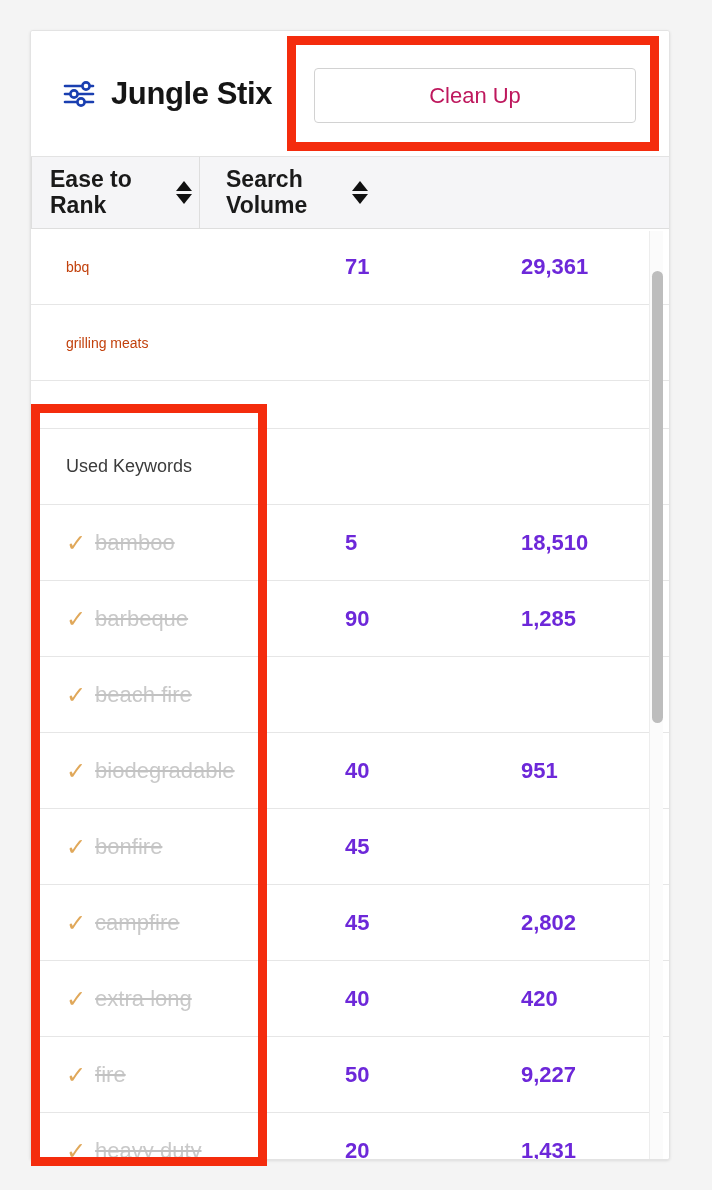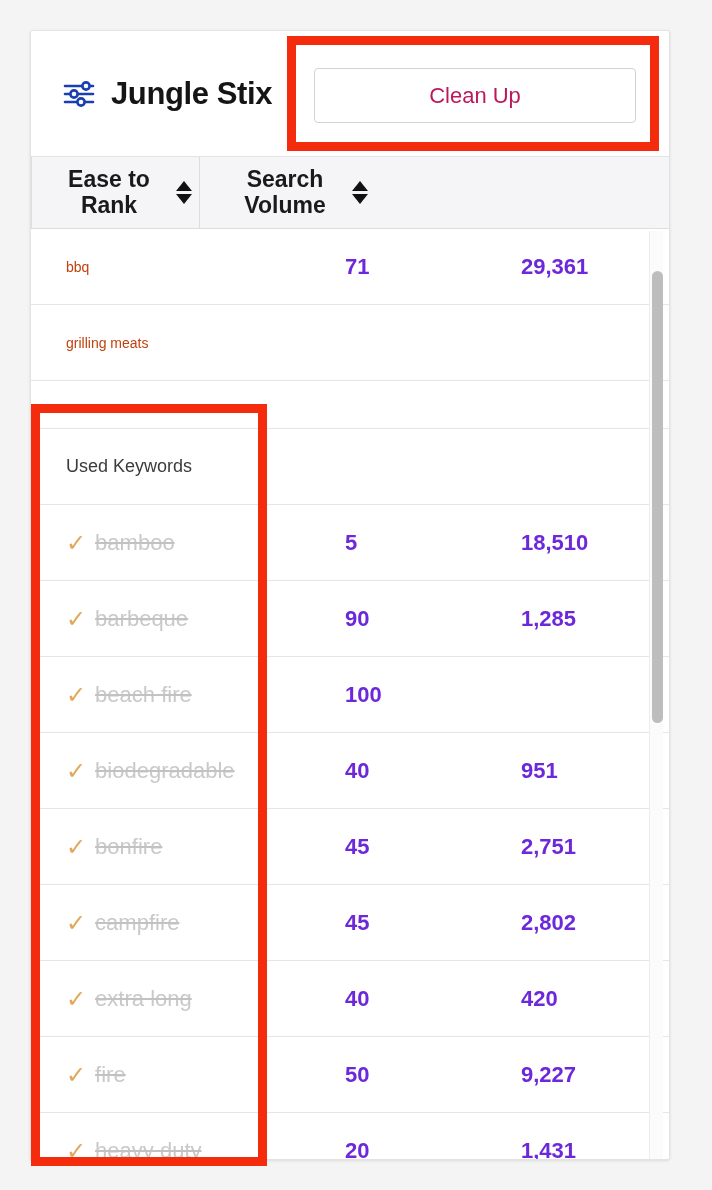--- a/index.html
+++ b/index.html
@@ -10,21 +10,20 @@
     background: #f4f4f4;
     font-family: "Liberation Sans", sans-serif;
     overflow: hidden;
   }
 
   #app {
     position: relative;
     width: 648px;
     height: 1190px;
     background: #f4f4f4;
-    text-align: center;
   }
 
   
   .card {
     position: absolute;
     left: 30px;
     top: 30px;
     width: 640px;
     height: 1130px;
     background: #ffffff;
@@ -366,23 +365,20 @@
         </div>
       </div>
 
       <div class="row data-row">
         <div class="col-kw">
           <span class="kw-used">
             <span class="check-mark">✓</span>
             <span class="kw-struck">beach fire</span>
           </span>
         </div>
-        <div class="col-ease">
-          <span class="num">100</span>
-        </div>
         <div class="col-vol">
           <span class="num"></span>
         </div>
       </div>
 
       <div class="row data-row">
         <div class="col-kw">
           <span class="kw-used">
             <span class="check-mark">✓</span>
             <span class="kw-struck">biodegradable</span>
@@ -398,23 +394,20 @@
 
       <div class="row data-row">
         <div class="col-kw">
           <span class="kw-used">
             <span class="check-mark">✓</span>
             <span class="kw-struck">bonfire</span>
           </span>
         </div>
         <div class="col-ease">
           <span class="num">45</span>
-        </div>
-        <div class="col-vol">
-          <span class="num">2,751</span>
         </div>
       </div>
 
       <div class="row data-row">
         <div class="col-kw">
           <span class="kw-used">
             <span class="check-mark">✓</span>
             <span class="kw-struck">campfire</span>
           </span>
         </div>

